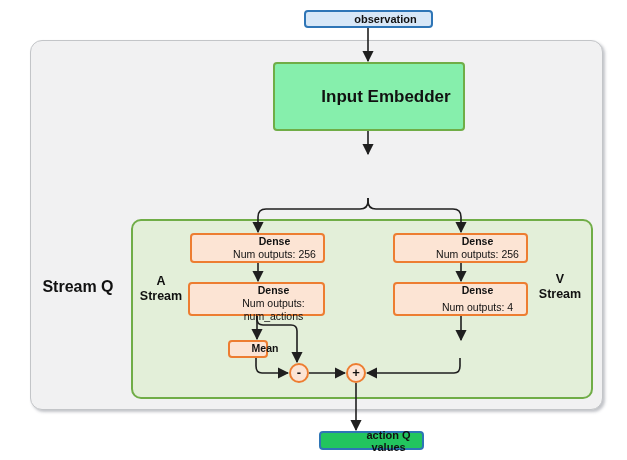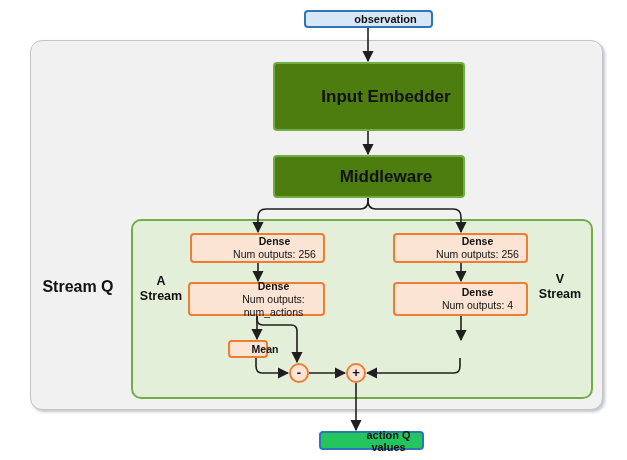--- a/index.html
+++ b/index.html
@@ -16,27 +16,27 @@
   }
   .green-container{
     left:131px;top:219px;width:462px;height:180px;border-radius:10px;
     background:#e3efd9;border:2px solid #70ad47;z-index:2;
   }
   
   svg.wires{left:0;top:0;width:627px;height:460px;z-index:3;pointer-events:none;}
   
   .node{display:flex;flex-direction:column;align-items:center;justify-content:center;
         text-align:center;z-index:4;padding-left:34px;}
-  .green-node{background:#4d7c0f;border:2px solid #70ad47;border-radius:4px;
+  .green-node{background:#86efac;border:2px solid #70ad47;border-radius:4px;
               font-weight:bold;font-size:17px;}
   .blue-node{border:2px solid #2e75b6;border-radius:4px;font-weight:bold;font-size:11px;}
   .obs-node{background:#d7e7f7;}
   .act-node{background:#22c55e;margin-left:16px;}
   .orange-node{background:#fce4d4;border:2px solid #ed7d31;border-radius:4px;
-               font-size:10.5px;line-height:13px;}
+               font-size:10.5px;line-height:13px;justify-content:space-between;}
   .orange-node .t{font-weight:bold;}
   .op-circle{background:#fce4d4;border:2px solid #ed7d31;border-radius:50%;
              width:20px;height:20px;font-weight:bold;font-size:13px;line-height:16px;
              display:flex;align-items:center;justify-content:center;z-index:4;}
   .side-label{font-weight:bold;text-align:center;z-index:4;}
   .lbl-big{font-size:16px;line-height:22px;}
   .lbl-small{font-size:12.5px;line-height:15px;}
 </style>
 </head>
 <body>
@@ -70,23 +70,20 @@
   </svg>
 
   <div class="abs node blue-node obs-node" style="left:304px;top:10px;width:129px;height:18px;">
     <span>observation</span>
   </div>
 
   <div class="abs node green-node" style="left:273px;top:62px;width:192px;height:69px;">
     <span>Input Embedder</span>
   </div>
 
-  <div class="abs node green-node" style="left:273px;top:155px;width:192px;height:43px;">
-    <span>Middleware</span>
-  </div>
 
   <div class="abs node orange-node" style="left:190px;top:233px;width:135px;height:30px;">
     <span class="t">Dense</span>
     <span>Num outputs: 256</span>
   </div>
 
   <div class="abs node orange-node" style="left:188px;top:282px;width:137px;height:34px;">
     <span class="t">Dense</span>
     <span>Num outputs: num_actions</span>
   </div>

